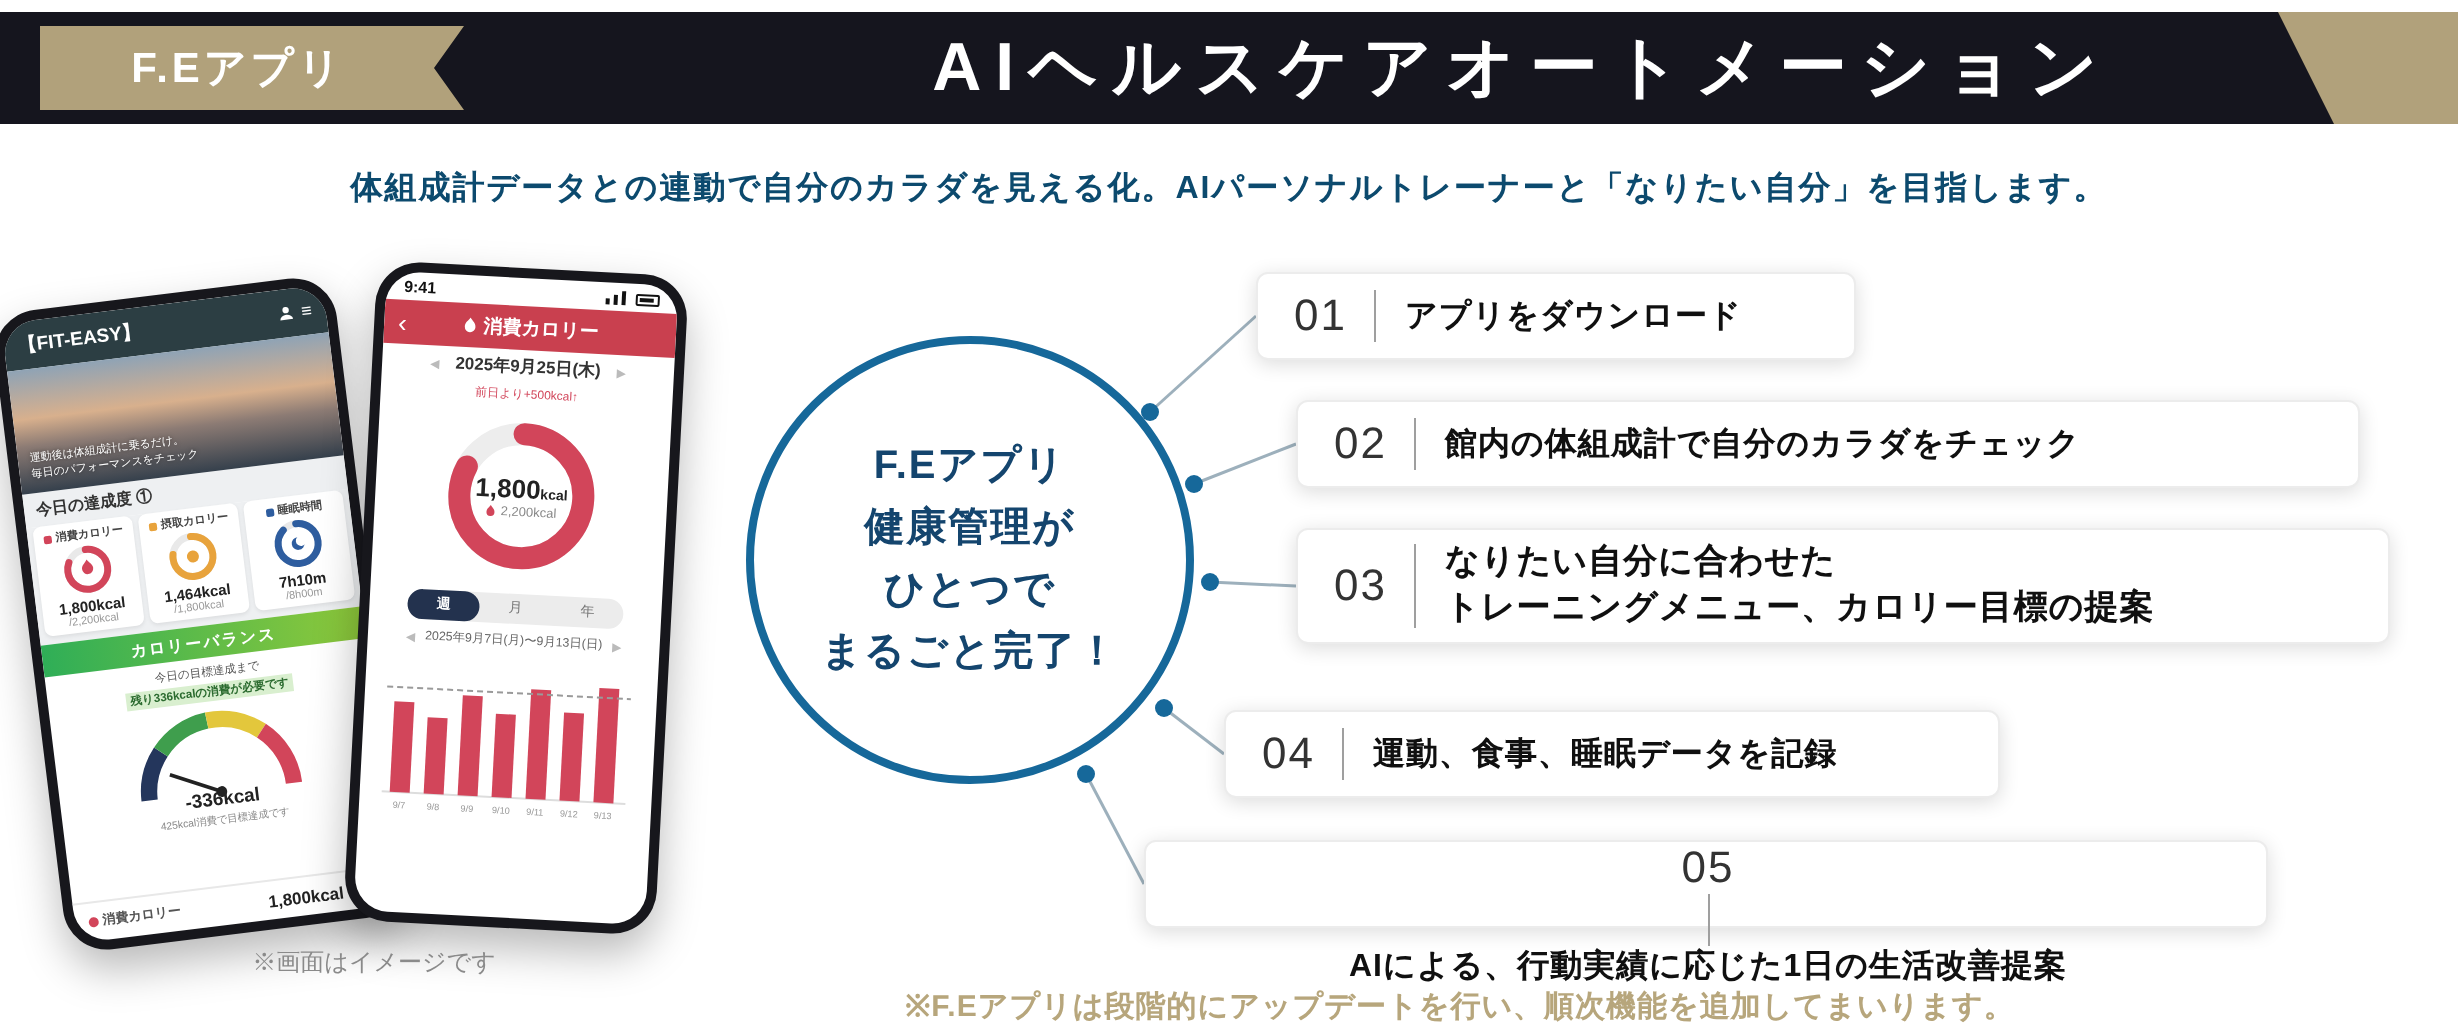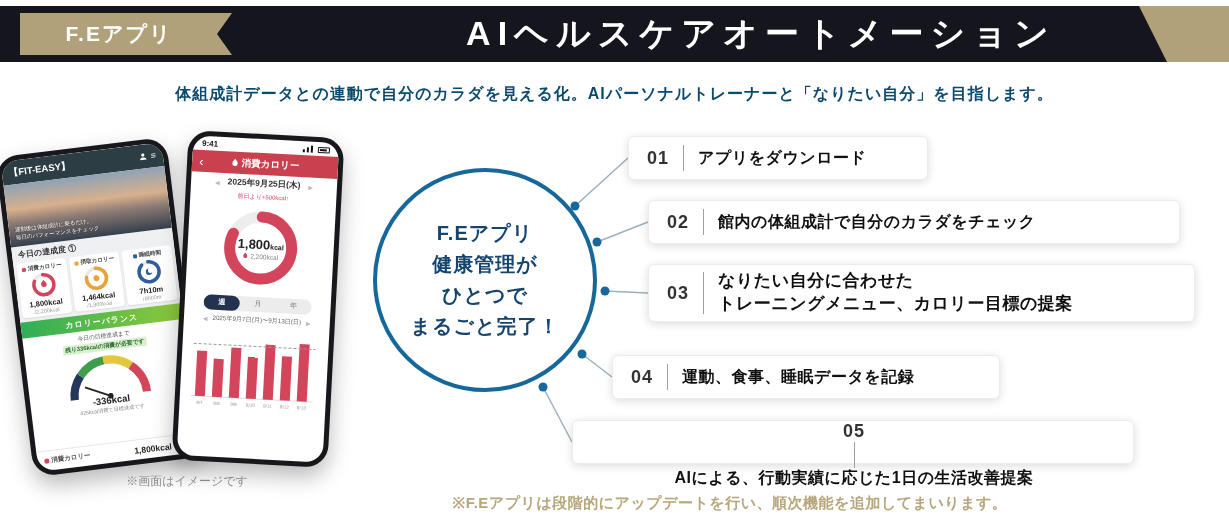--- a/index.html
+++ b/index.html
@@ -27,21 +27,21 @@
                 display:flex; flex-direction:column; align-items:center; justify-content:center; text-align:center; }
   .big-circle span { display:block; color:#14456e; font-size:20px; font-weight:bold;
                      line-height:1.55; letter-spacing:1px; }
 
   .connectors { position:absolute; left:0; top:0; z-index:3; pointer-events:none; }
 
   
   .step { position:absolute; background:#fff; border:1px solid #ececec; border-radius:6px;
           box-shadow:0 2px 10px rgba(0,0,0,.14); display:flex; align-items:center;
           padding:0 16px 0 18px; z-index:4; }
-  .step .num { font-size:18px; color:#333; letter-spacing:1px;font-weight:bold; }
+  .step .num { font-size:22px; color:#333; letter-spacing:1px; }
   .step .sep { width:1px; height:26px; background:#9f9f9f; margin:0 14px; flex:none; }
   .step .txt { font-size:16px; font-weight:bold; color:#101010; letter-spacing:.5px; white-space:nowrap; }
   .s1 { left:628px; top:136px; width:300px; height:44px; }
   .s2 { left:648px; top:200px; width:532px; height:44px; }
   .s3 { left:648px; top:264px; width:547px; height:58px; }
   .s3 .sep { height:42px; }
   .s3 .txt { font-size:17px; line-height:1.35; }
   .s3 .txt span { display:block; }
   .s4 { left:612px; top:355px; width:388px; height:44px; }
   .s5 { left:572px; top:420px; width:562px; height:44px;flex-direction:column; }

